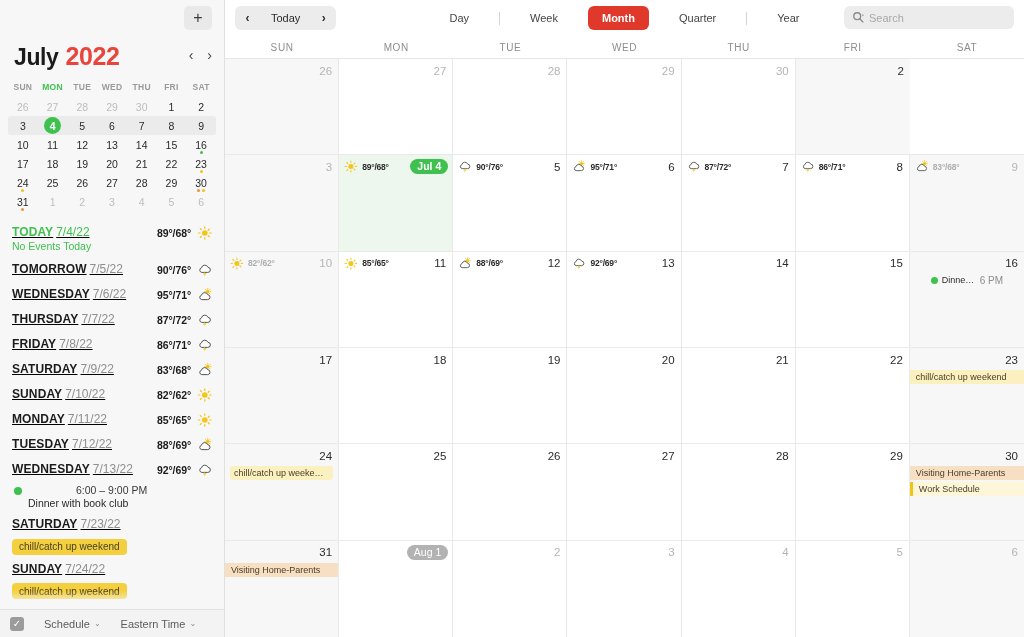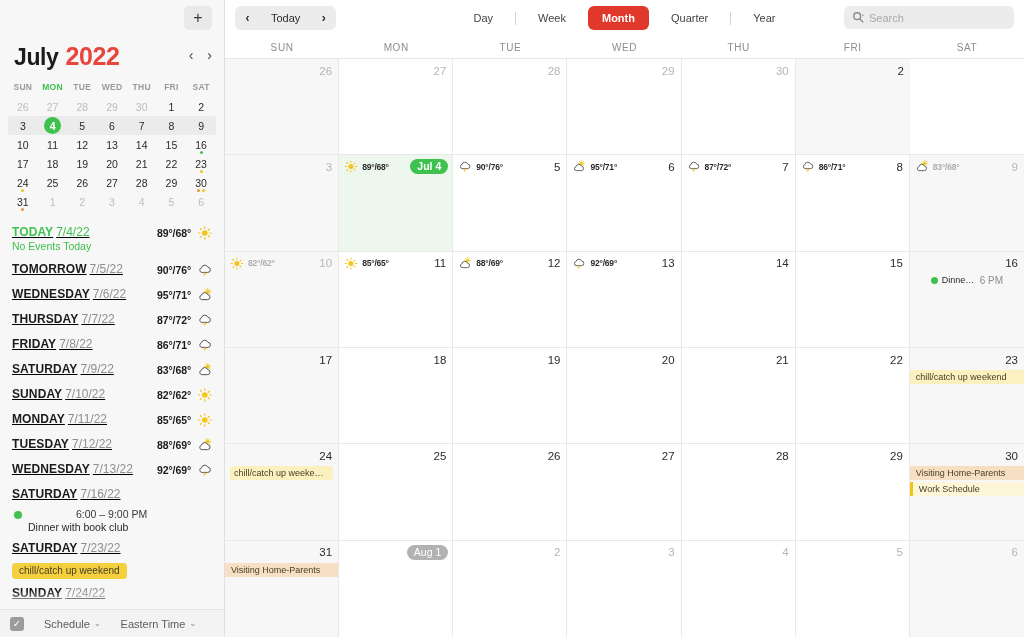--- a/index.html
+++ b/index.html
@@ -113,21 +113,21 @@
     padding: 0 10px; position: relative; background: #fff;
   }
   .nav-group { display: flex; align-items: center; background: #ececec; border-radius: 6px; height: 24px; overflow: hidden; }
   .nav-btn {
     width: 25px; height: 24px; display: flex; align-items: center; justify-content: center;
     font-size: 12px; font-weight: 700; color: #2c2c2c; cursor: pointer;
   }
   .nav-today { padding: 0 11px; font-size: 11px; color: #2c2c2c; line-height: 24px; cursor: pointer; }
   .seg {
     position: absolute; left: 50%; transform: translateX(-50%);
-    display: flex; align-items: center; gap: 8px; height: 24px;
+    display: flex; align-items: center; gap: 16px; height: 24px;
   }
   .seg-btn {
     font-size: 11px; color: #444; padding: 0 14px; line-height: 24px;
     border-radius: 6px; cursor: pointer; white-space: nowrap;
   }
   .seg-btn.active { background: #e0392c; color: #fff; font-weight: 600; }
   .seg-div { width: 1px; height: 13px; background: #d4d4d4; }
   .search-wrap {
     position: absolute; right: 10px; top: 6px;
     width: 170px; height: 23px; background: #ececec; border-radius: 6px;
@@ -460,25 +460,20 @@
             <div class="ev-right">
               <span class="ev-temp">92°/69°</span>
               <svg viewBox="0 0 24 20" class="wicon">
                 <path d="M6.6 13.4 H15.2 a3.6 3.6 0 0 0 0.3 -7.2 a4.8 4.8 0 0 0 -9.2 0.75 a3.3 3.3 0 0 0 0.3 6.45 z" fill="#fff" stroke="#4a4a4a" stroke-width="1.35" stroke-linejoin="round"></path>
                 <path d="M11.9 11.4 L8.4 16.3 H11.0 L9.6 19.8 L13.6 14.6 H10.9 z" fill="#f5c518"></path>
               </svg>
             </div>
           </div>
         </div>
         <div>
-          <div class="ev-day">
-            <div class="ev-day-left">
-              <div class="ev-dayline"><span class="ev-dayname">SATURDAY</span><span class="ev-date">7/16/22</span></div>
-            </div>
-          </div>
           <div class="ev-item">
             <span class="ev-bullet" style="background: rgb(63, 193, 79);"></span>
             <div>
               <div class="ev-time">6:00 – 9:00 PM</div>
               <div class="ev-title">Dinner with book club</div>
             </div>
           </div>
         </div>
         <div><div class="ev-day">
             <div class="ev-day-left">

